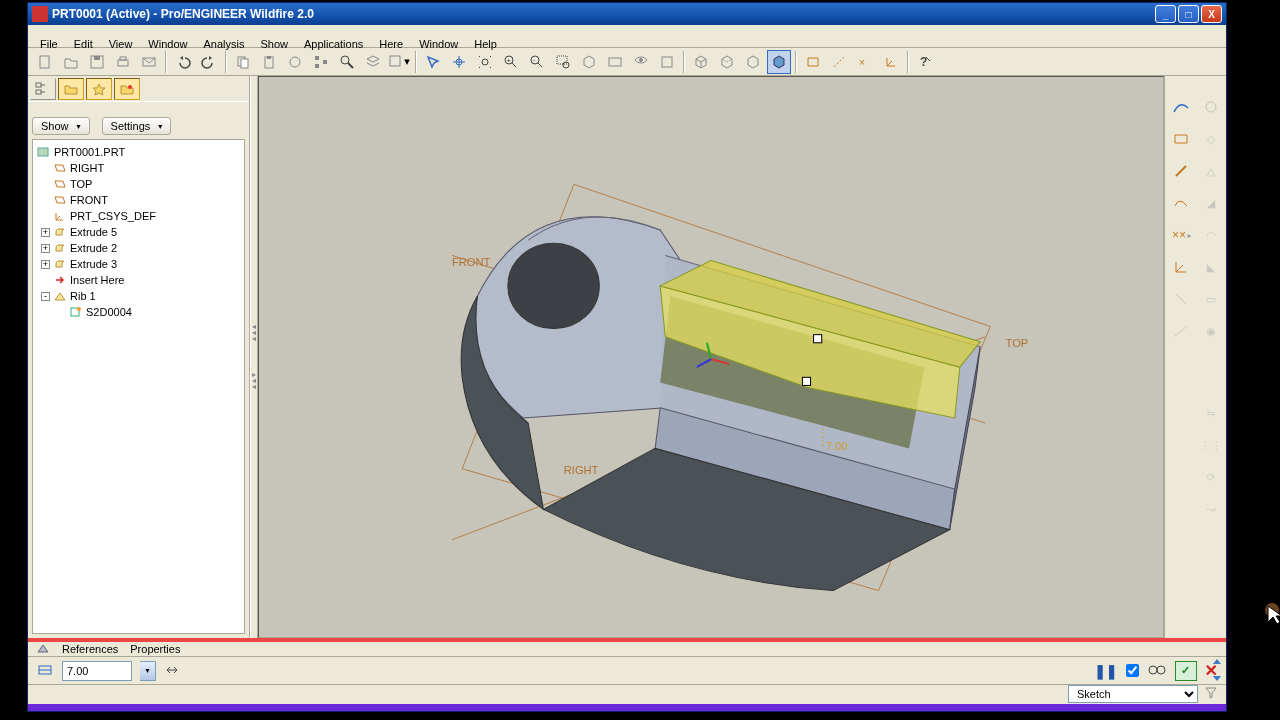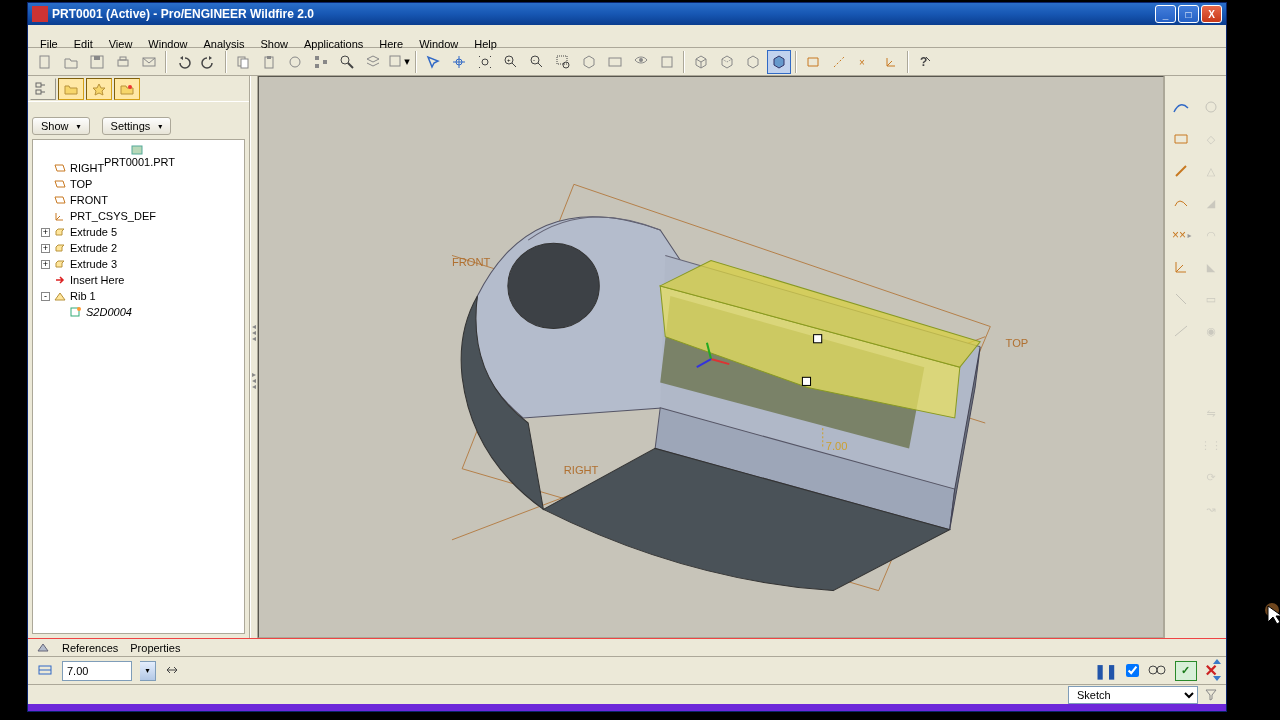--- a/index.html
+++ b/index.html
@@ -29,25 +29,25 @@
 .tree { flex:1; background: #fff; border: 1px solid #aca899; margin: 1px 4px 4px 4px; padding: 4px 2px; overflow:auto;}
 .tnode { display: flex; align-items: center; height: 16px; white-space: nowrap; }
 .texp { width:9px; height:9px; border:1px solid #888; margin-right:3px; font-size:9px; line-height:7px; text-align:center; background:#fff; color:#000;}
 .ticon { width: 14px; height: 12px; margin-right: 3px; display:inline-block;}
 .splith { width: 8px; background: #ece9d8; border-left:1px solid #fff; border-right:1px solid #aca899; display:flex; flex-direction:column; justify-content:center; align-items:center;}
 .splith span { font-size:8px; color:#888; line-height:6px;}
 .graphics { flex:1; background: #c7c4b9; position: relative; border:1px inset #aca899;}
 .rightbar { width: 32px; background: #ece9d8; border-left:1px solid #aca899; display:flex; flex-direction:column; align-items:center; padding-top:20px; gap:10px;}
 .rightbar2 { width: 30px; background: #ece9d8; display:flex; flex-direction:column; align-items:center; padding-top:20px; gap:10px;}
 .rbtn { width:22px; height:22px; display:flex; align-items:center; justify-content:center; color:#999;}
-.dashboard { height: 18px; background: #ece9d8; border-top:1px solid #ef4444; display:flex; align-items:center; padding: 0 8px; gap:12px;}
+.dashboard { height: 18px; background: #ece9d8; border-top:4px solid #ef4444; display:flex; align-items:center; padding: 0 8px; gap:12px;}
 .dashrow { height: 28px; background: #ece9d8; border-top:1px solid #aca899; display:flex; align-items:center; padding: 0 8px; gap:8px;}
 .valinput { width:70px; height:20px; border:1px solid #7f9db9; background:#fff; padding:0 4px; font-size:11px;}
 .valdd { width:16px; height:20px; border:1px solid #7f9db9; border-left:none; background:linear-gradient(#e4eefd,#b3c8e6); display:flex;align-items:center;justify-content:center; font-size:8px;}
-.statusbar { height: 20px; background: #ece9d8; border-top:1px solid #aca899; display:flex; align-items:center; justify-content:flex-end; padding:8px 8px; gap:6px;}
+.statusbar { height: 20px; background: #ece9d8; border-top:1px solid #aca899; display:flex; align-items:flex-start; justify-content:flex-end; padding:0 8px; gap:6px;}
 .statdd { width:130px; height:18px; border:1px solid #7f9db9; background:#fff; padding:0 4px; font-size:11px;}
 .cursor { position:absolute; left:1005px; top:525px; }
 svg text { font-family: Arial; }
 </style>
 </head>
 <body>
 
 <div class="app">
 
   <div class="titlebar">
@@ -294,21 +294,21 @@
       </div>
       <div class="showrow">
         <div class="dropbtn">
             <span>Show</span>
           </div>
         <div class="dropbtn">
             <span>Settings</span>
           </div>
       </div>
       <div class="tree">
-        <div class="tnode" style="padding-left:2px;flex-direction:column;">
+        <div class="tnode" style="padding-left:2px;">
             <span class="ticon"><svg width="14" height="12">
                 <rect x="1" y="2" width="10" height="8" fill="#b8d8b8" stroke="#5a9"></rect>
               </svg></span>
             <span>PRT0001.PRT</span>
           </div>
         <div class="tnode" style="padding-left:18px;">
             <span class="ticon"><svg width="14" height="12">
                 <path d="M2 3l8 0 2 6-8 0z" fill="none" stroke="#c87820"></path>
               </svg></span>
             <span>RIGHT</span>
@@ -358,21 +358,21 @@
               </svg></span>
             <span>Insert Here</span>
           </div>
         <div class="tnode" style="padding-left:6px;">
             <span class="texp">-</span>
             <span class="ticon"><svg width="14" height="12">
                 <path d="M2 10h10l-5-7z" fill="#ffe69c" stroke="#b8923a"></path>
               </svg></span>
             <span>Rib 1</span>
           </div>
-        <div class="tnode" style="padding-left:34px;font-style:italic;">
+        <div class="tnode" style="padding-left:34px;">
             <span class="ticon"><svg width="14" height="12">
                 <rect x="2" y="2" width="8" height="8" fill="none" stroke="#3a7"></rect>
                 <circle cx="10" cy="3" r="2" fill="#f93"></circle>
               </svg></span>
             <span>S2D0004</span>
           </div>
       </div>
     </div>
 
     <div class="splith">

